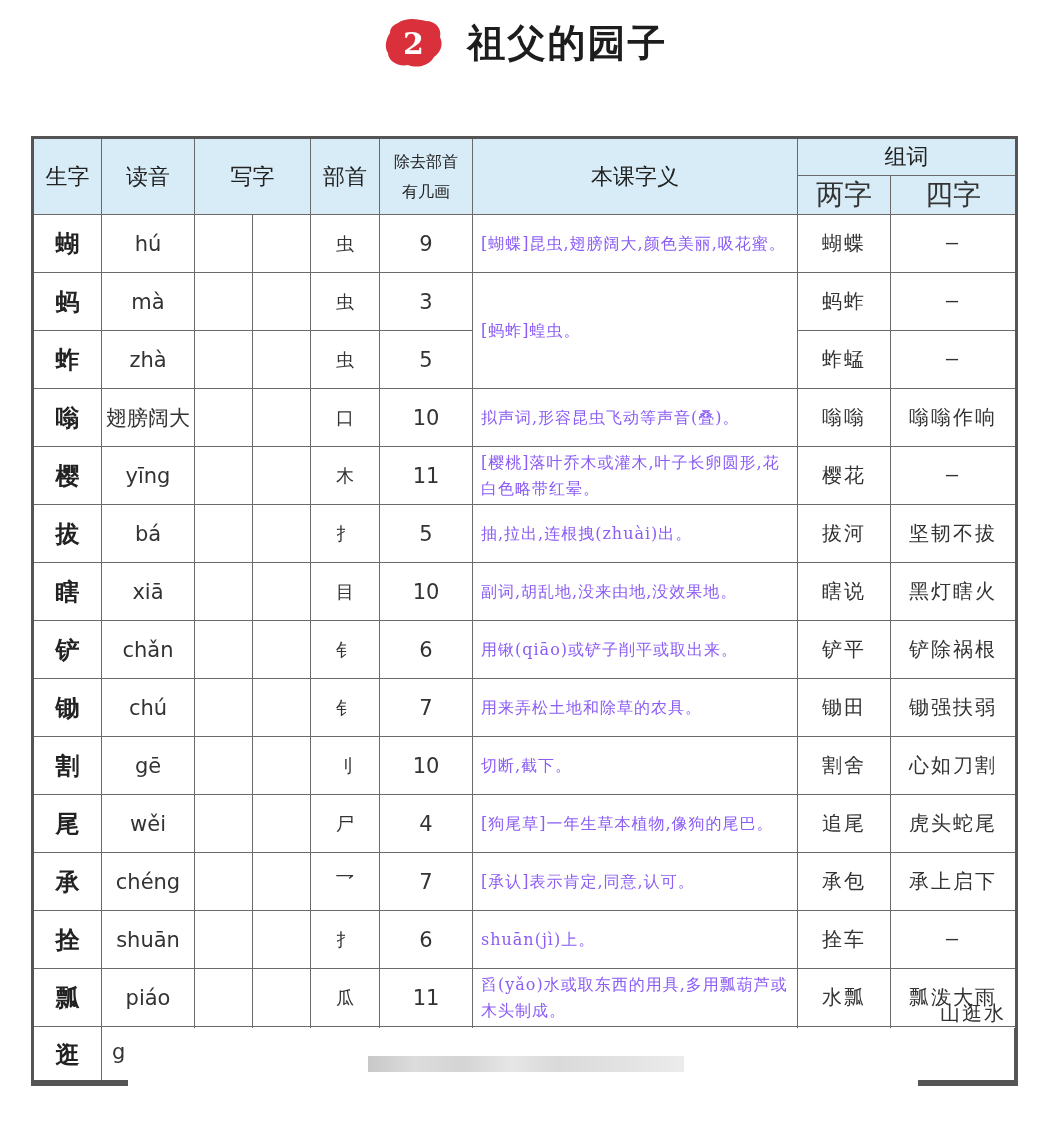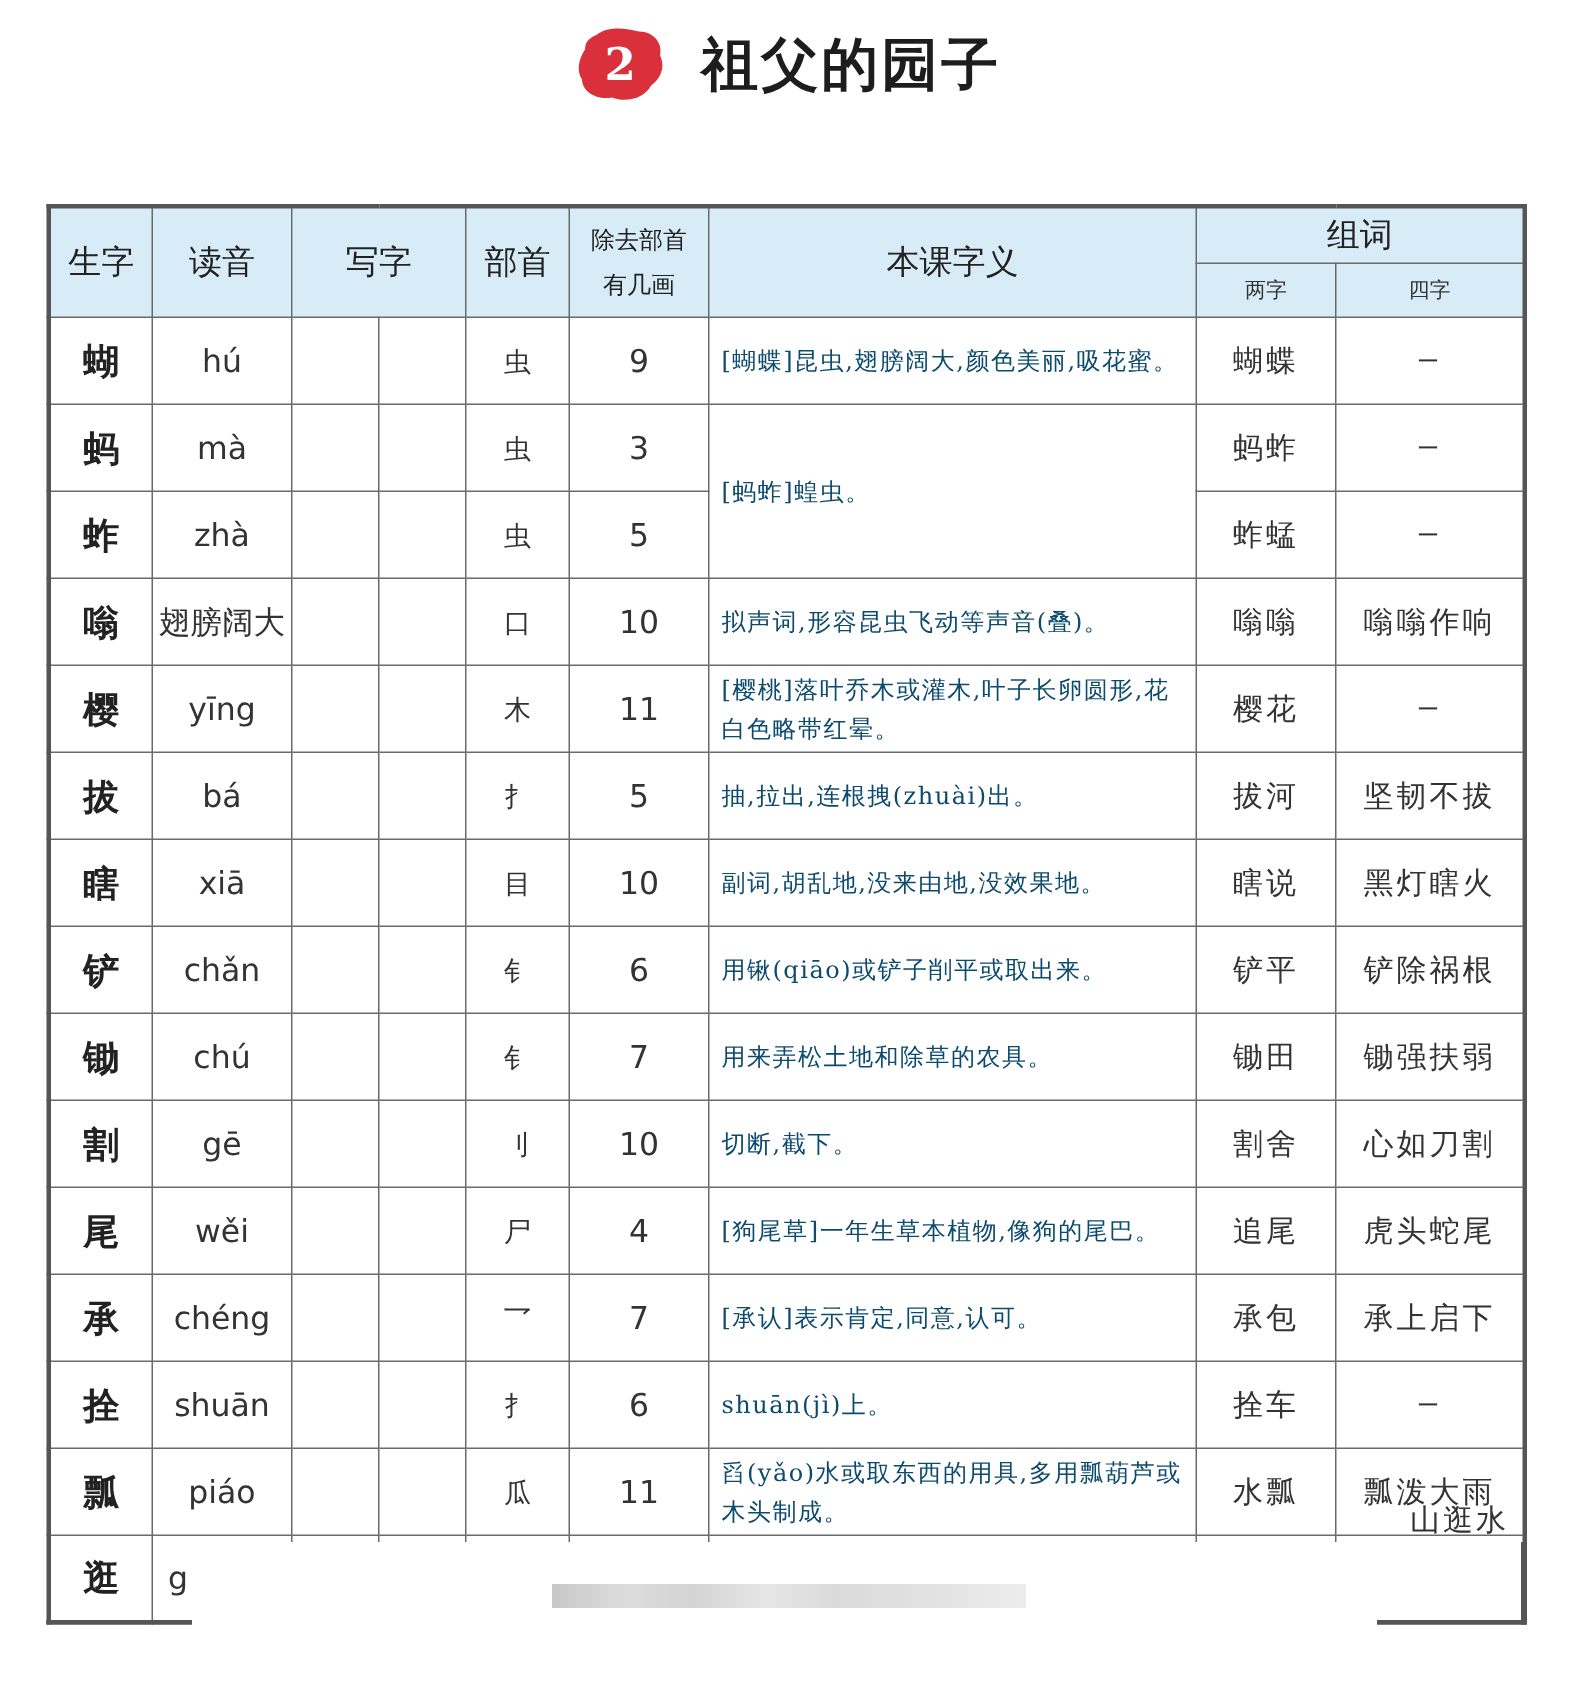--- a/index.html
+++ b/index.html
@@ -12,30 +12,30 @@
     .badge span { position: absolute; left: 0; top: 0; width: 60px; height: 52px;
                   display: flex; align-items: center; justify-content: center;
                   color: #fff; font-family: "DejaVu Serif", serif; font-size: 30px; font-weight: bold; }
     .title { font-family: "DejaVu Serif", serif; font-weight: bold; font-size: 38px;
              color: #1d1d1d; letter-spacing: 2px; }
     table { position: absolute; left: 31px; top: 136px; border-collapse: collapse;
             table-layout: fixed; border: 3px solid #555; }
     td, th { border: 1.5px solid #6a6a6a; padding: 0; text-align: center; vertical-align: middle; }
     th { background: #d8ecf8; font-weight: normal; font-size: 22px; color: #222;
          font-family: "DejaVu Sans", sans-serif; }
-    th.sub { font-size: 14px; color: #333; }
+    th.sub { font-size: 28px; color: #333; }
     th.two-line { font-size: 16px; line-height: 30px; }
     tr.hdr1 { height: 38px; padding-left: 42px; }
     tr.hdr2 { height: 36px; }
     tr.body-row { height: 58px; }
     td.char { font-size: 24px; font-weight: bold; color: #222; }
     td.pinyin { font-size: 21px; color: #333; font-family: "DejaVu Sans", sans-serif; }
     td.radical { font-size: 18px; color: #333; font-family: "DejaVu Serif", serif; }
     td.strokes { font-size: 21px; color: #333; }
-    td.meaning { text-align: left; font-size: 16px; line-height: 26px; color: #0c4a6e;
+    td.meaning { text-align: left; font-size: 16px; line-height: 26px; color: #8b5cf6;
                  font-family: "DejaVu Serif", serif; padding: 0 6px 0 8px; letter-spacing: 1px; }
     td.word2, td.word4 { font-size: 20px; color: #333; font-family: Liberation Mono, monospace; letter-spacing: 2px; }
     td.write { }
     .cover { position: absolute; left: 128px; top: 1028px; width: 790px; height: 94px; background: #ffffff; }
     .blur-bar { position: absolute; left: 368px; top: 1056px; width: 316px; height: 16px;
                 background: linear-gradient(90deg, #c8c8c8 0%, #dcdcdc 15%, #d4d4d4 30%, #e6e6e6 45%, #dadada 60%, #e2e2e2 80%, #ececec 100%); }
     .partial-text { position: absolute; left: 916px; top: 1000px; font-size: 20px; color: #333;
                     font-family: "DejaVu Serif", serif; letter-spacing: 2px; overflow: hidden; width: 90px;
                     white-space: nowrap; text-align: right; direction: rtl; }
     .cover-right-border { position: absolute; left: 1014px; top: 1028px; width: 3px; height: 55px; background: #555; }

